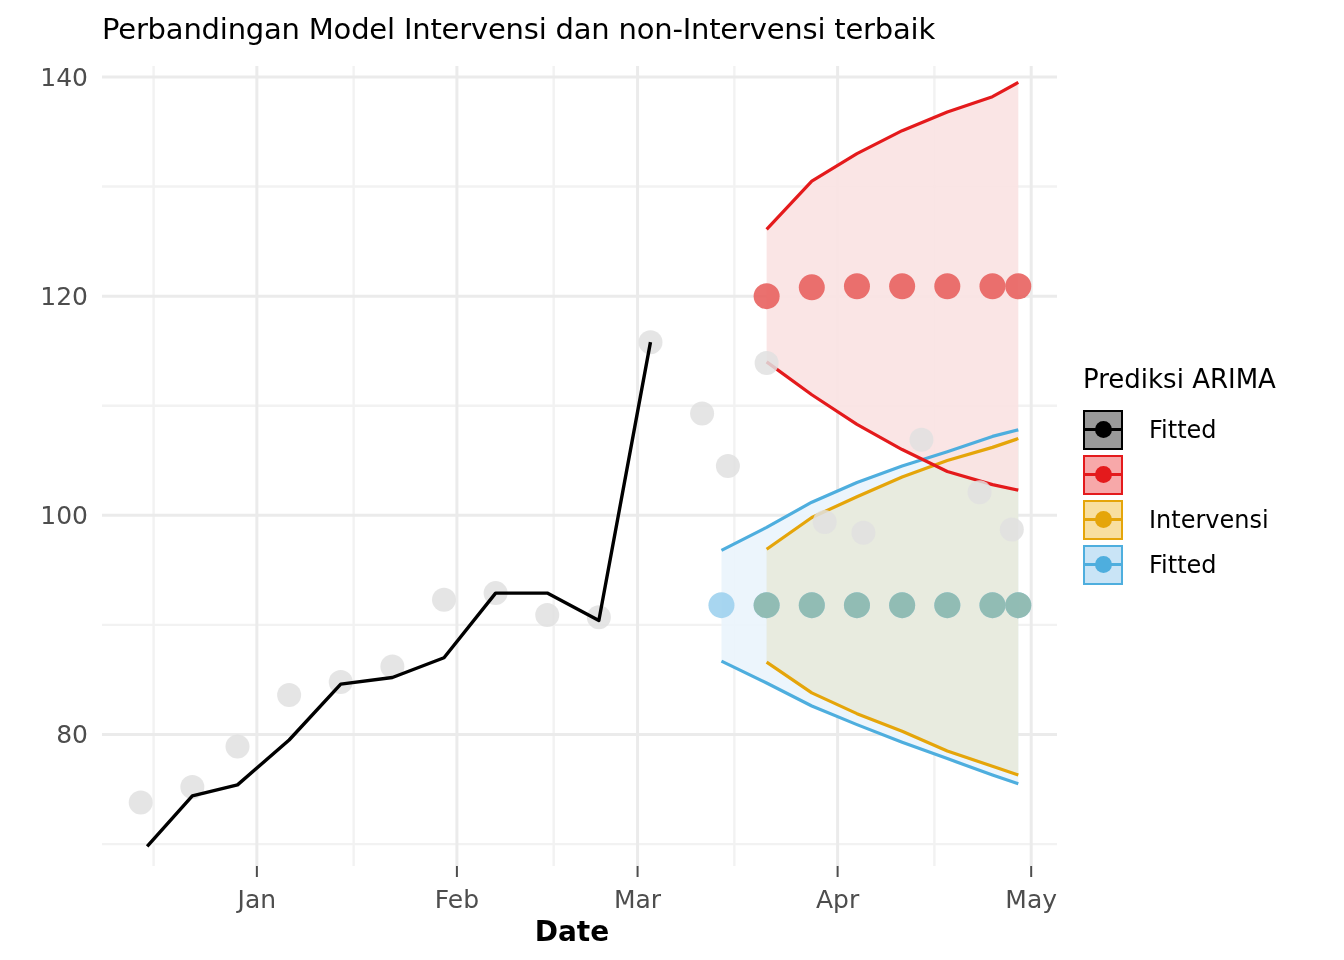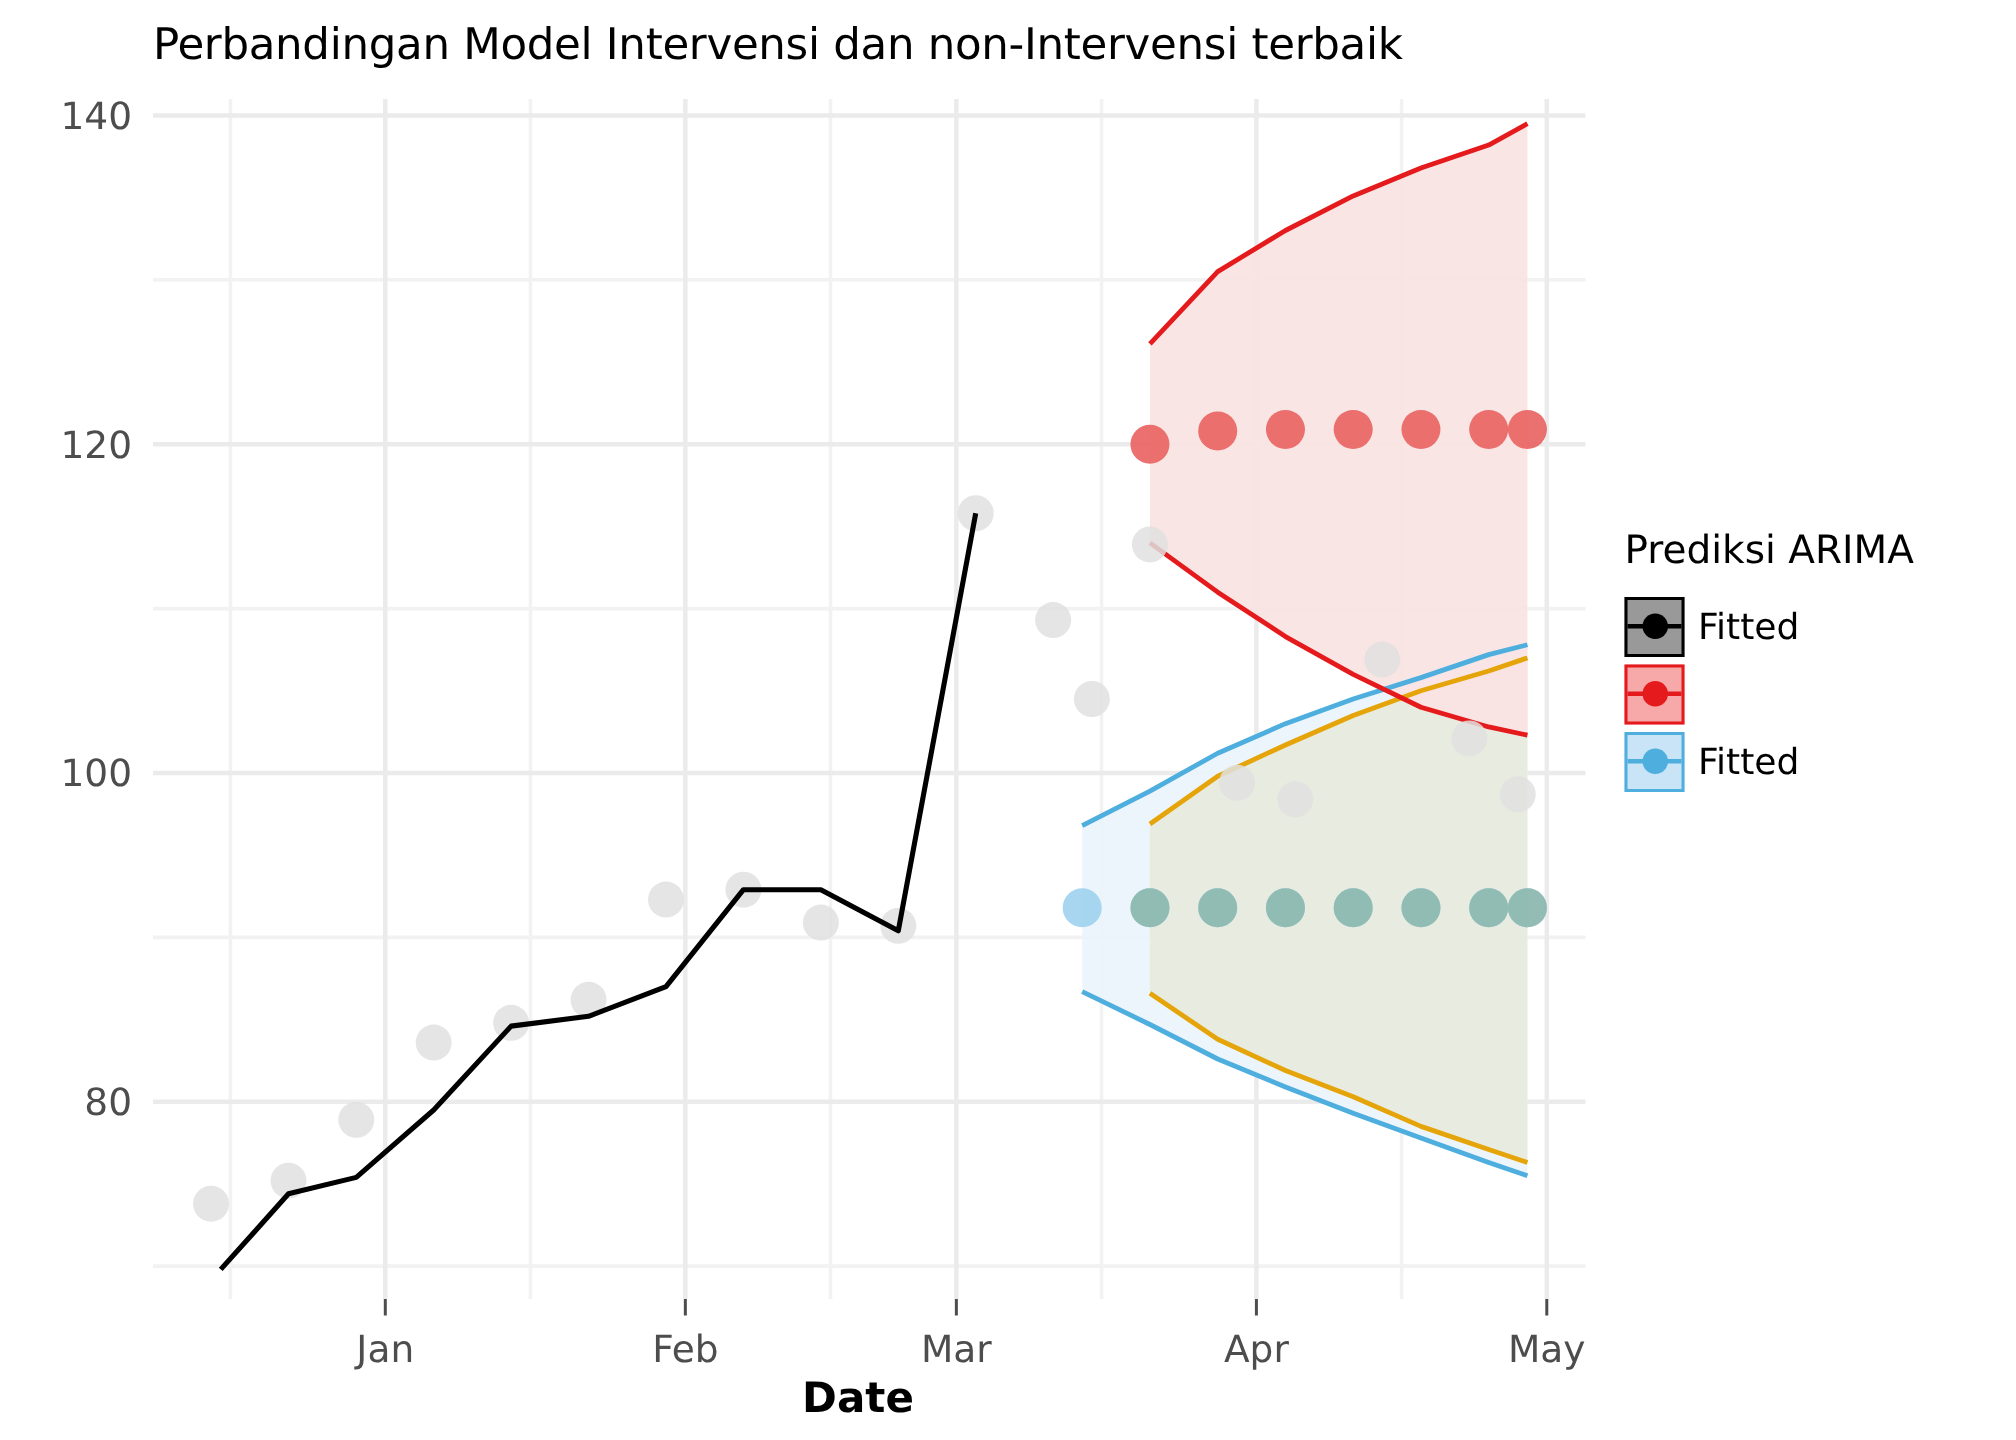--- a/index.html
+++ b/index.html
@@ -38,21 +38,21 @@
     fill: #4d4d4d;
   }
   .axis-title {
     font-size: 28px;
     fill: #000000;
     font-weight: bold;
   }
   #legend {
     position: absolute;
     left: 1083px;
-    top: 352px;
+    top: 364px;
     width: 250px;
   }
   #legend-title {
     font-size: 26px;
     color: #000000;
     margin-bottom: 13px;
     white-space: nowrap;
   }
   .legend-row {
     display: flex;
@@ -81,21 +81,21 @@
     top: 50%;
     width: 17px;
     height: 17px;
     margin-left: -8.5px;
     margin-top: -8.5px;
     border-radius: 50%;
   }
   .legend-label {
     font-size: 24px;
     color: #000000;
-    margin-left: 9px;
+    margin-left: 26px;
     white-space: nowrap;
   }
 </style>
 </head>
 <body>
 
 <div id="root">
 
   <div id="plot-title">Perbandingan Model Intervensi dan non-Intervensi terbaik</div>
 
@@ -217,20 +217,27 @@
       <div class="legend-label">Fitted</div>
     </div>
 
     <div class="legend-row">
       <div class="legend-key" style="background:#f7a8a9;border-color:#e41a1c;">
         <div class="key-line" style="background:#e41a1c;"></div>
         <div class="key-dot" style="background:#e41a1c;"></div>
       </div>
     </div>
 
+    <div class="legend-row">
+      <div class="legend-key" style="background:#f8dfa0;border-color:#e5a50a;">
+        <div class="key-line" style="background:#e5a50a;"></div>
+        <div class="key-dot" style="background:#e5a50a;"></div>
+      </div>
+      <div class="legend-label">Intervensi</div>
+    </div>
 
     <div class="legend-row">
       <div class="legend-key" style="background:#c9e4f6;border-color:#4eaede;">
         <div class="key-line" style="background:#4eaede;"></div>
         <div class="key-dot" style="background:#4eaede;"></div>
       </div>
       <div class="legend-label">Fitted</div>
     </div>
   </div>
 </div>

